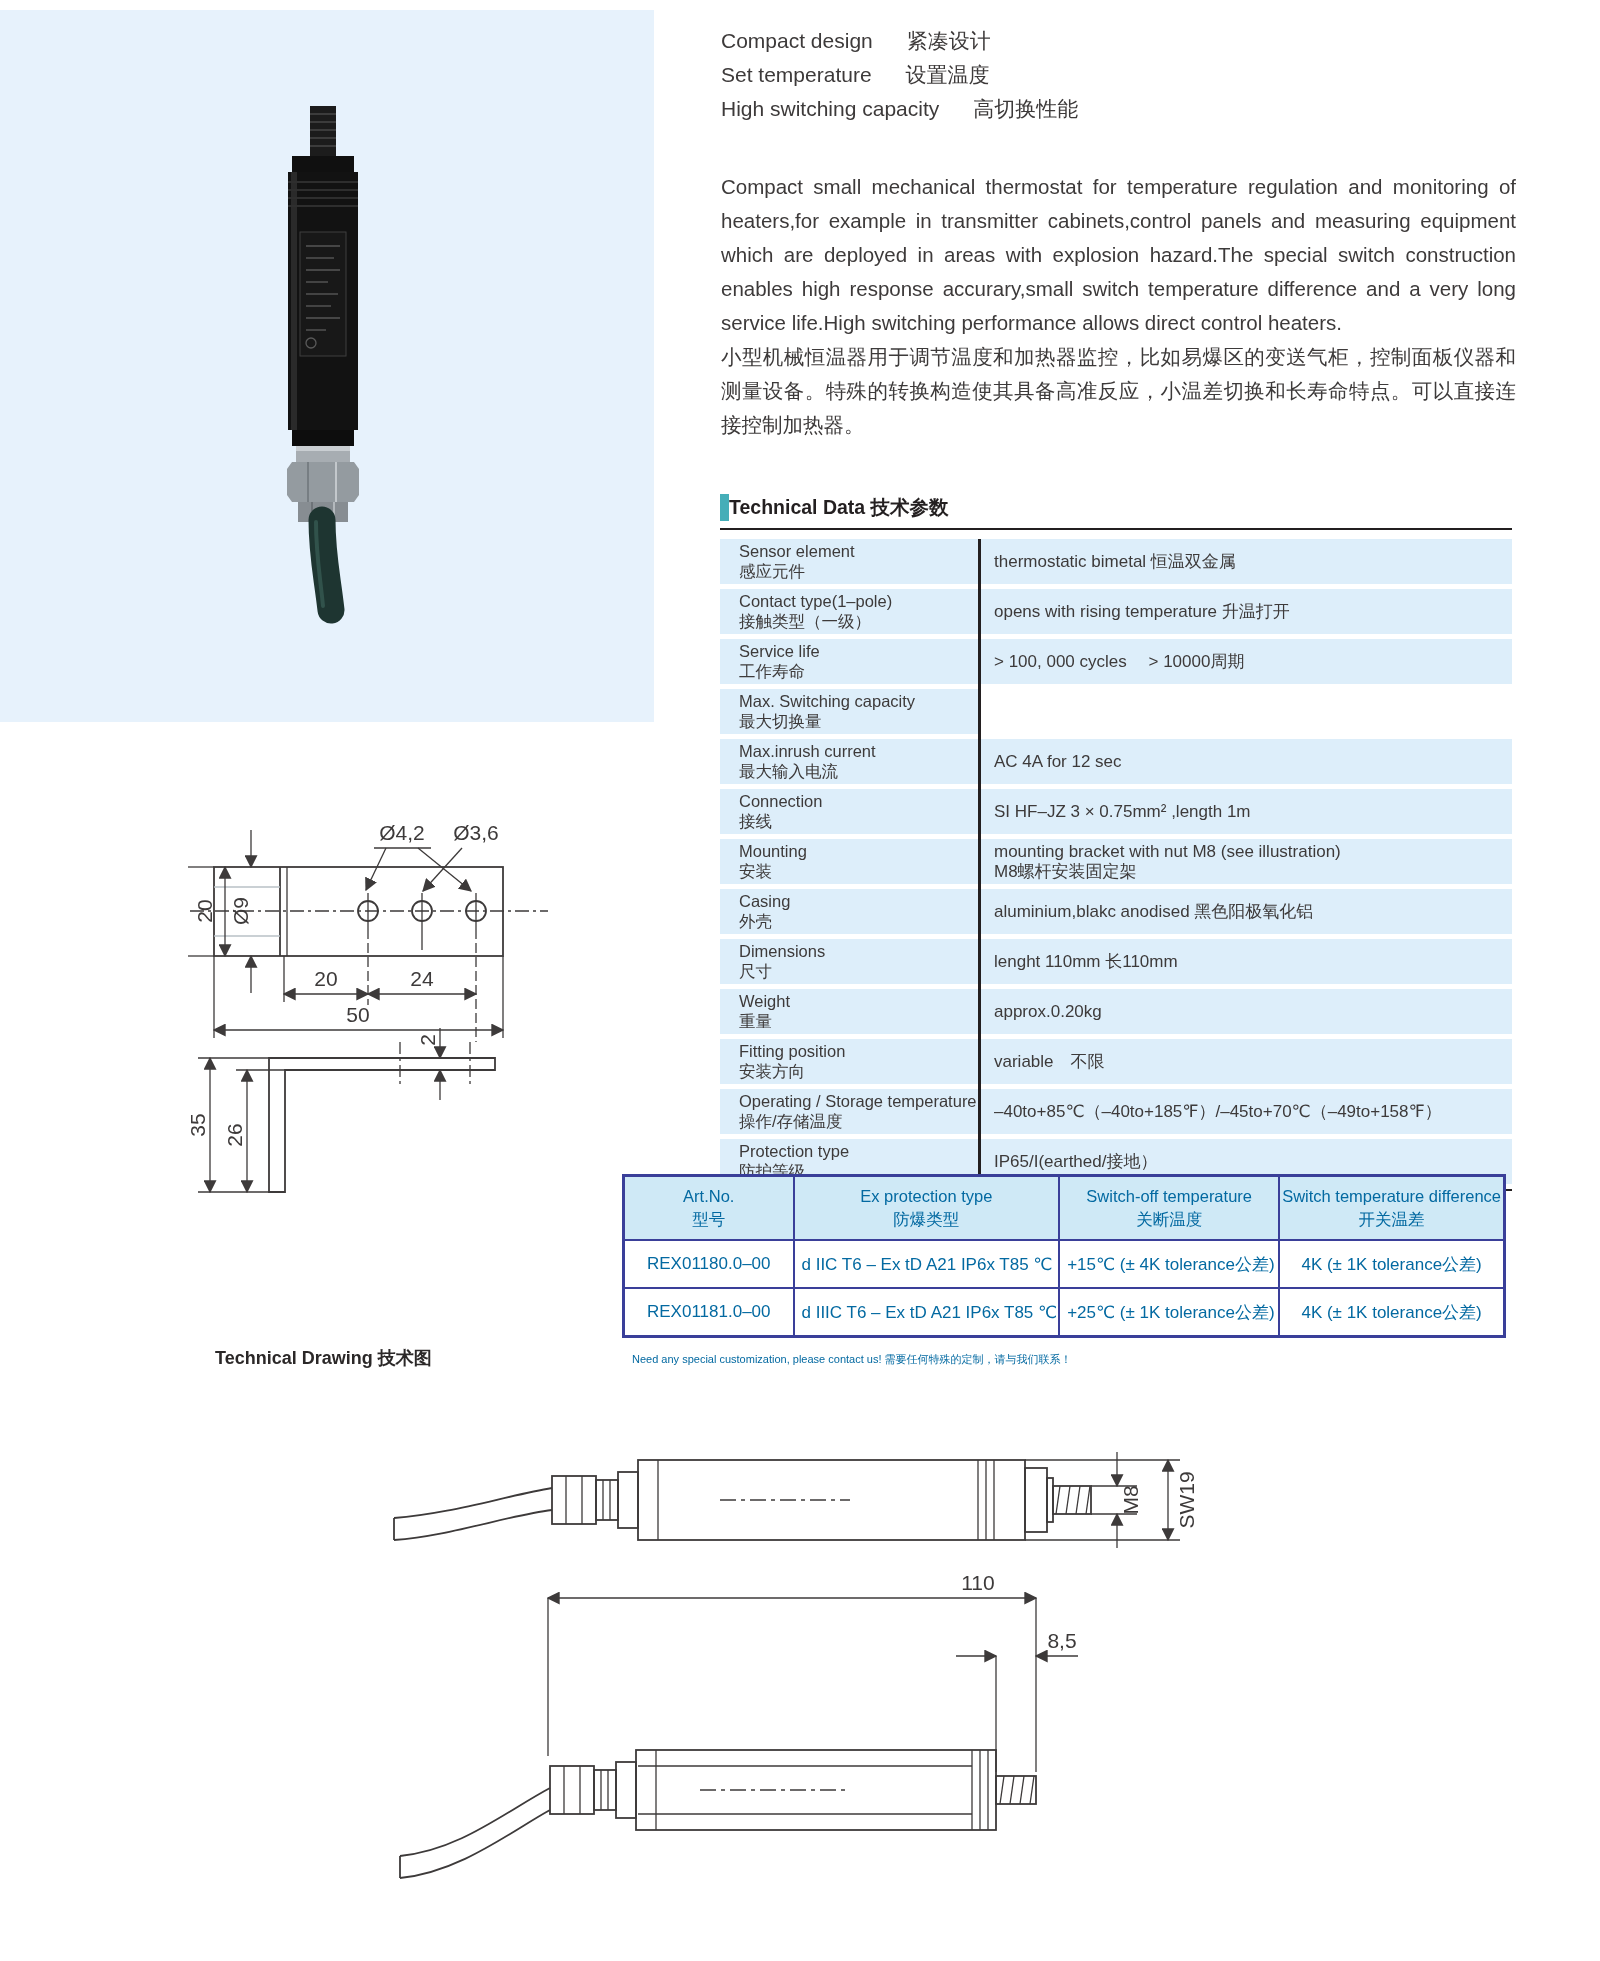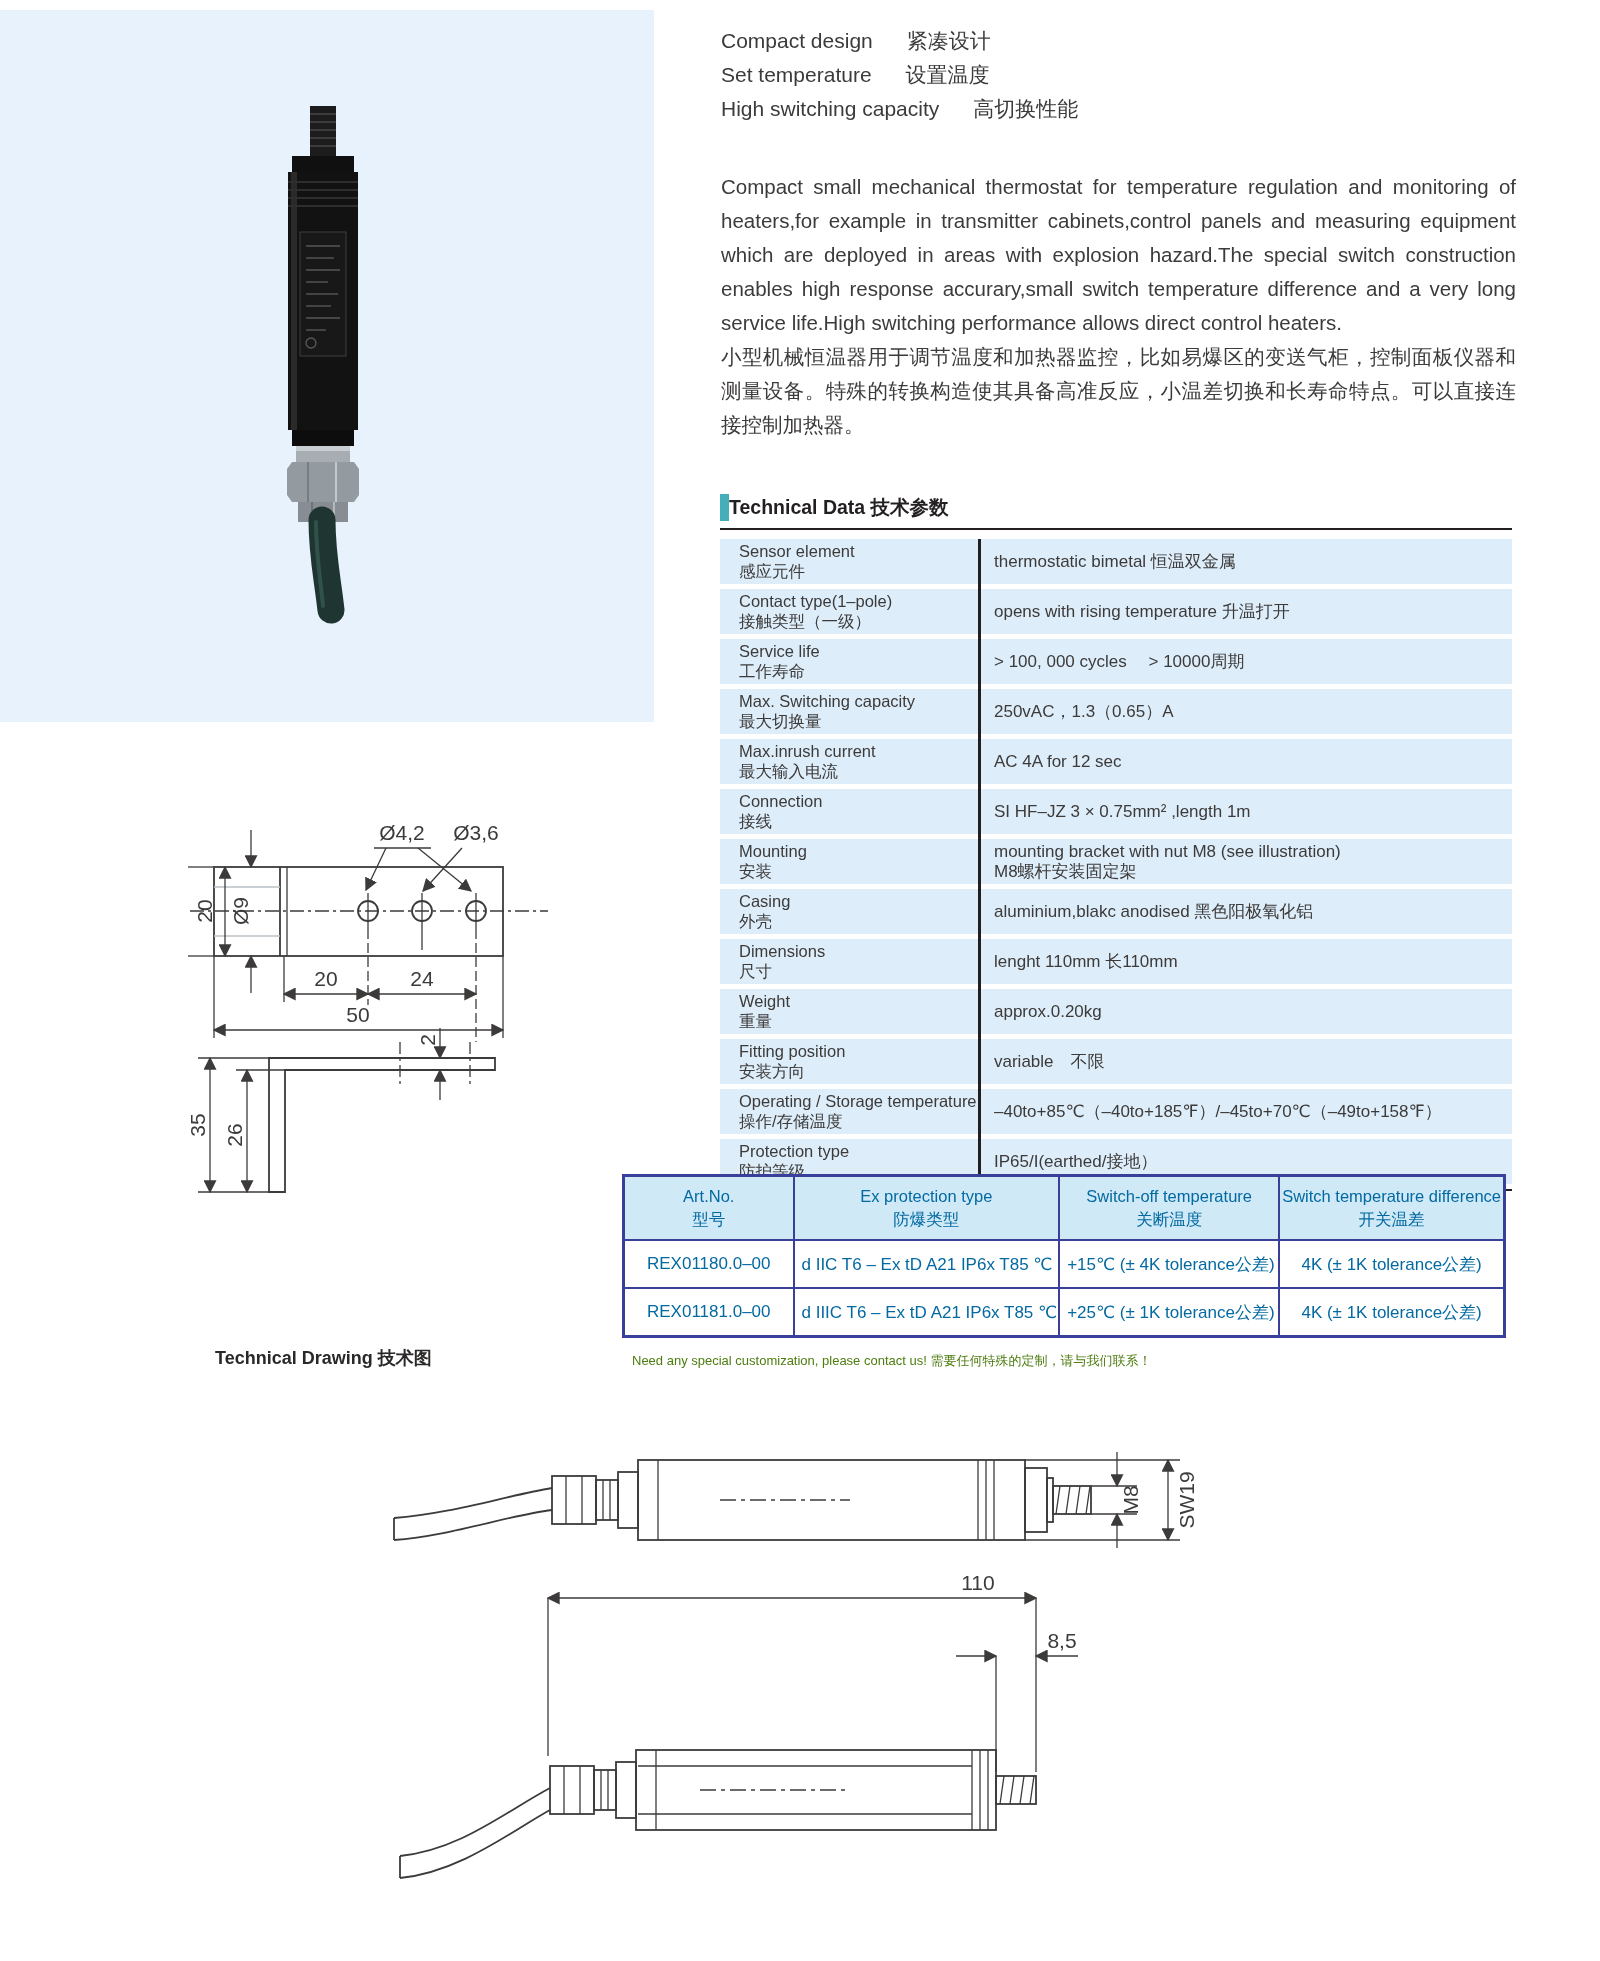--- a/index.html
+++ b/index.html
@@ -33,21 +33,21 @@
 
   
   table.parts { position:absolute; left:622px; top:1174px; border-collapse:collapse; border:3px solid #3a3f99; table-layout:fixed; }
   .parts th, .parts td { border:2px solid #3a3f99; color:#0369a1; }
   .parts th { background:#cfe9f6; font-weight:normal; font-size:16.5px; line-height:23px; padding:8px 2px; white-space:nowrap; }
   .parts td { height:44px; font-size:17px; white-space:nowrap; }
   .c-art  { width:170px; } .c-ex { width:263px; } .c-temp { width:220px; } .c-diff { width:218px; }
   .cell-center { text-align:center; }
   .cell-left { text-align:left; padding-left:7px; }
 
-  .note { position:absolute; left:632px; top:1352px; font-size:13px; color:#4d7c0f; }
+  .note { position:absolute; left:632px; top:1352px; font-size:11px; color:#0369a1; }
 
   .drawing-title { position:absolute; left:215px; top:1346px; font-size:18px; font-weight:600; color:#2b2828; }
 
   
   .svg-bracket { position:absolute; left:150px; top:790px; }
   .svg-dev1 { position:absolute; left:380px; top:1432px; }
   .svg-dev2 { position:absolute; left:380px; top:1560px; }
   svg text { font-family:"Liberation Sans","DejaVu Sans",sans-serif; font-size:21px; fill:#3d3a3a; }
   .stk { fill:none; stroke:#3d3a3a; stroke-width:1.8; }
   .stk-thin { fill:none; stroke:#3d3a3a; stroke-width:1.3; }
@@ -169,23 +169,20 @@
         </div>
         <div class="td-value">
           <div>&gt; 100, 000 cycles　 &gt; 10000周期</div>
         </div>
       </div>
 
       <div class="tech-row">
         <div class="td-label">
           <div>Max. Switching capacity</div>
           <div>最大切换量</div>
-        </div>
-        <div class="td-value">
-          <div>250vAC，1.3（0.65）A</div>
         </div>
       </div>
 
       <div class="tech-row">
         <div class="td-label">
           <div>Max.inrush current</div>
           <div>最大输入电流</div>
         </div>
         <div class="td-value">
           <div>AC 4A for 12 sec</div>

